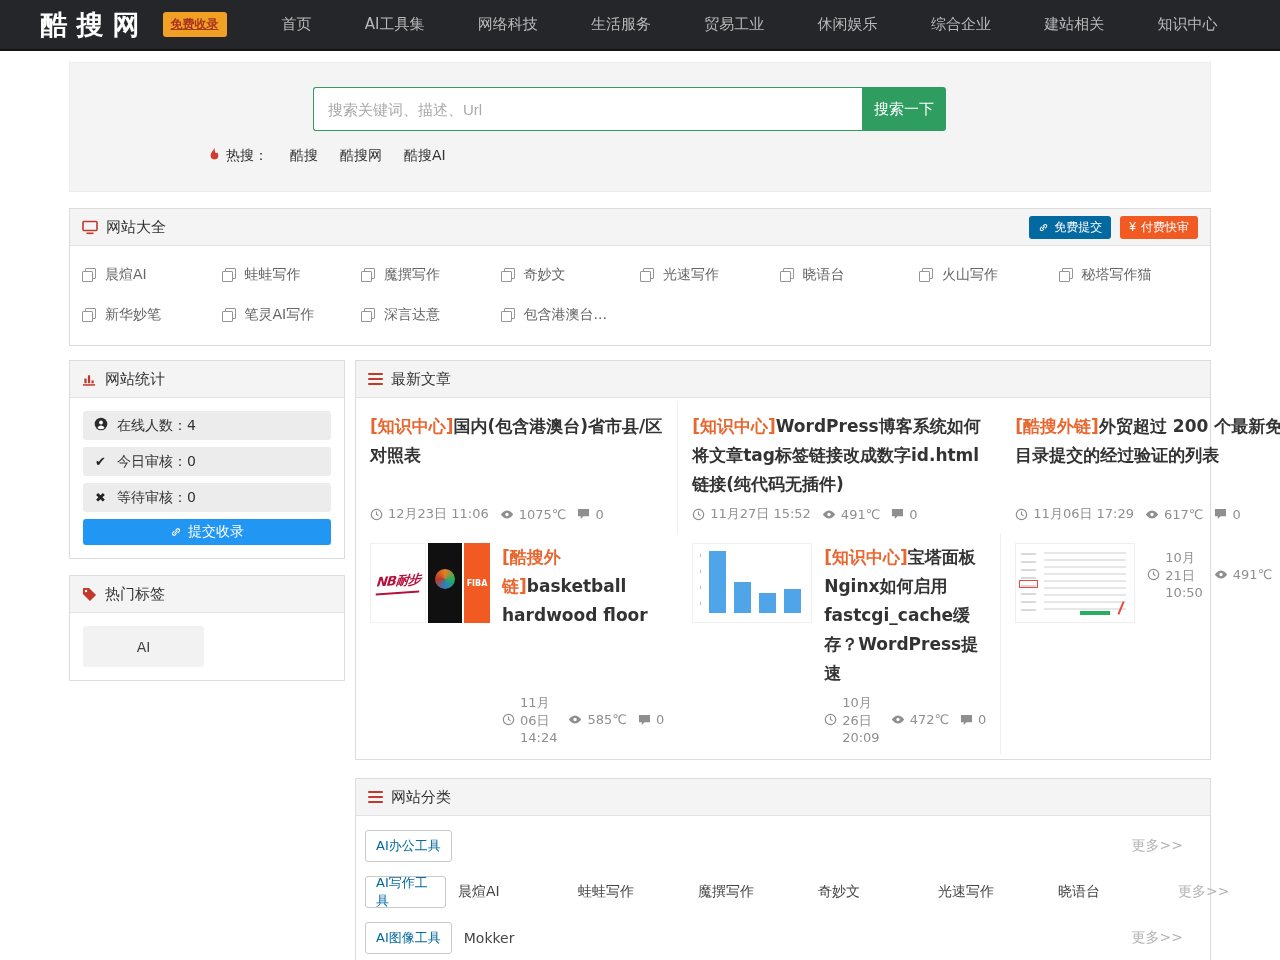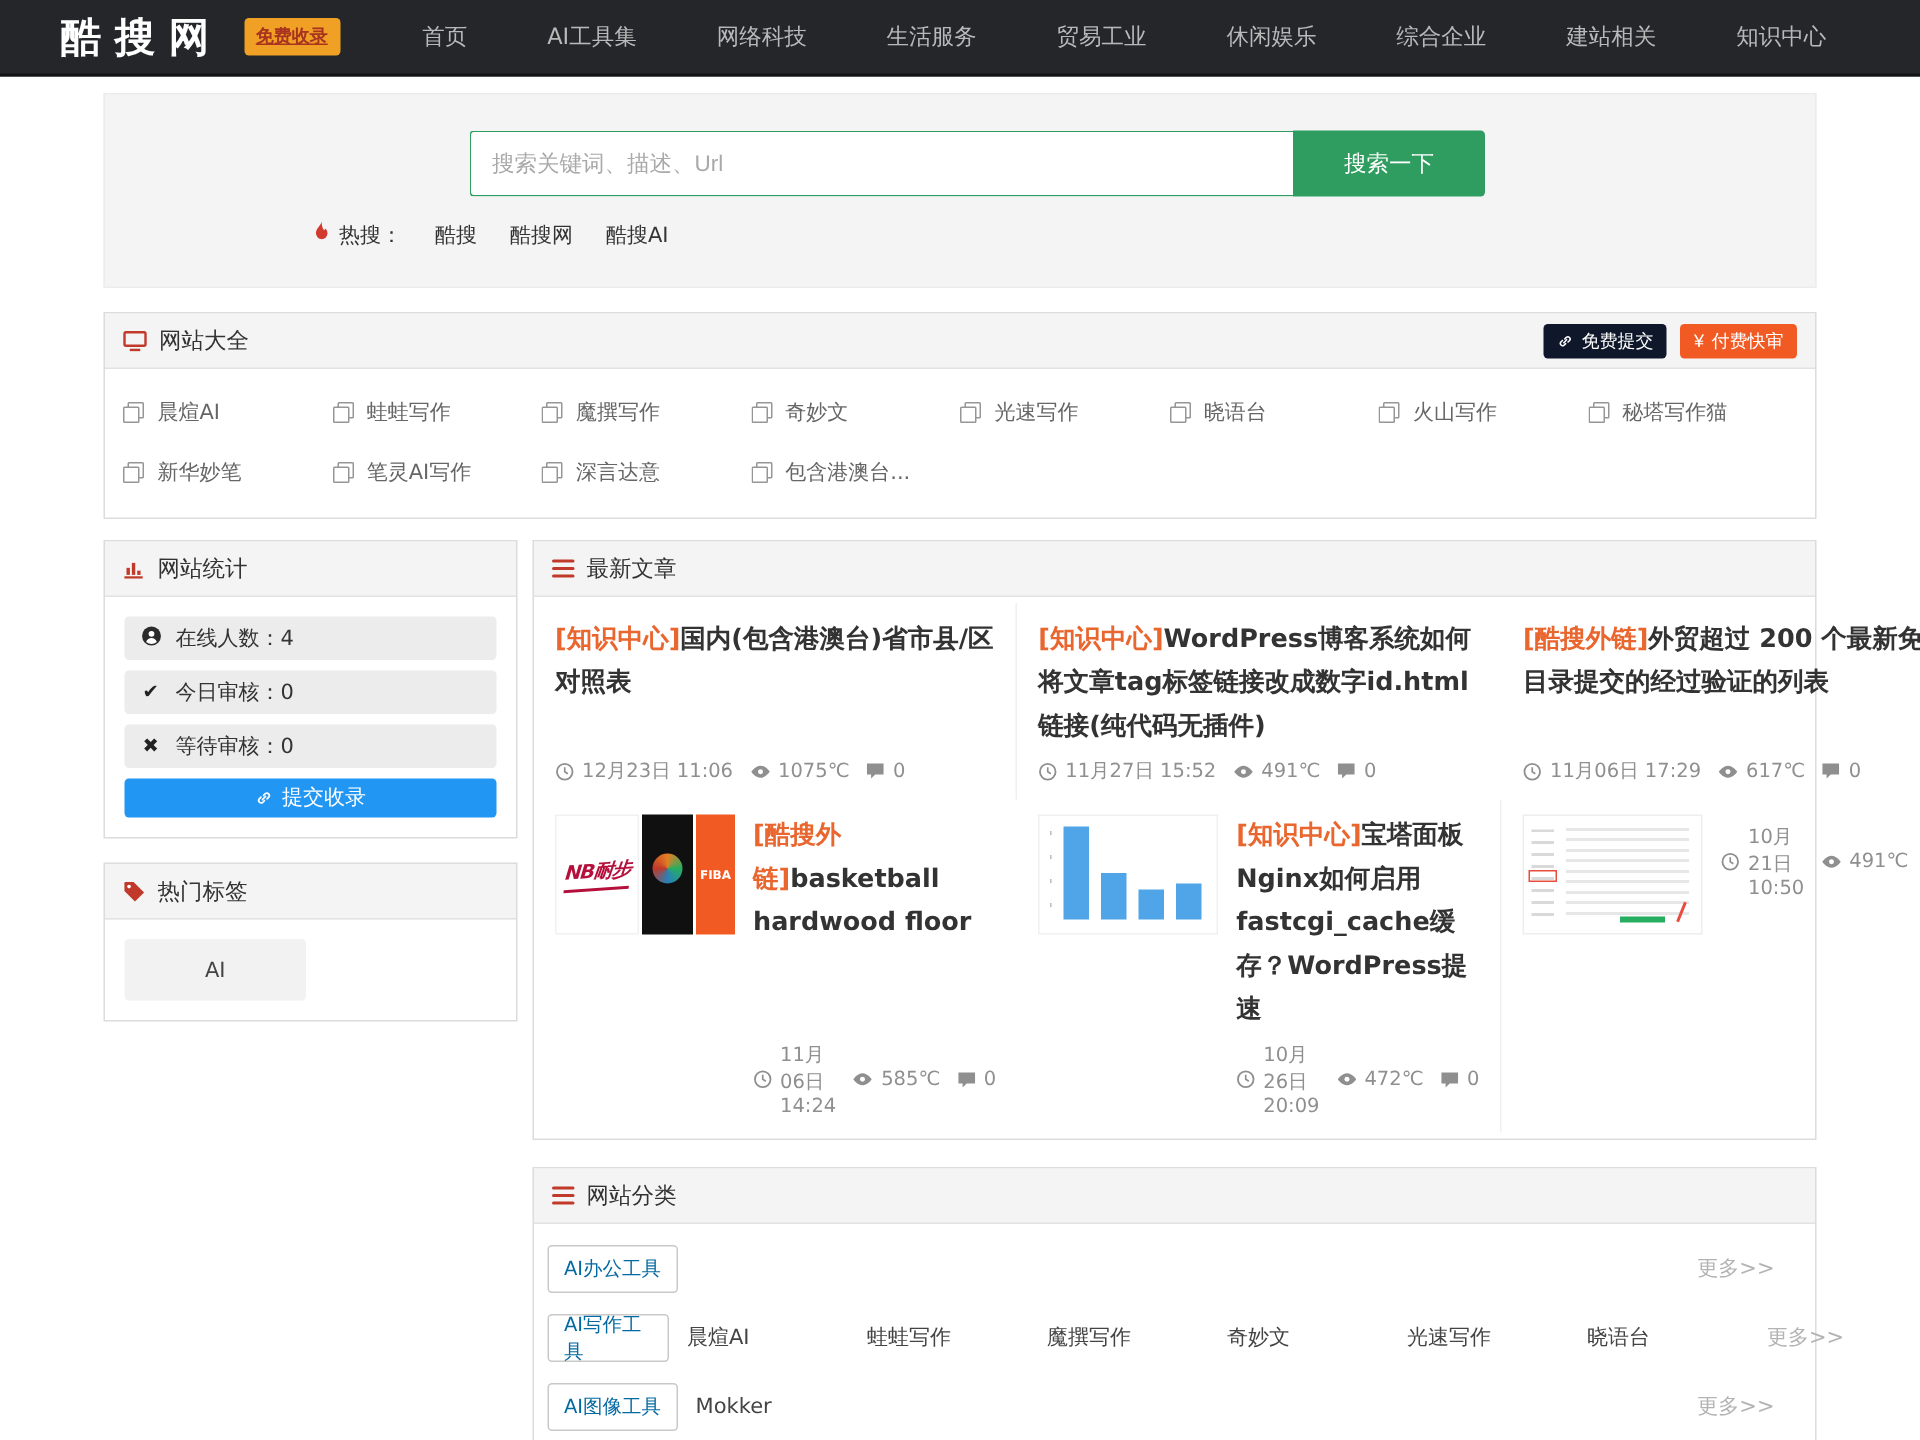--- a/index.html
+++ b/index.html
@@ -19,35 +19,35 @@
   .nav-item { color:#b9b9b9; font-size:15px; cursor:pointer; white-space:nowrap; }
   
   .wrap { width:1142px; margin:0 auto; }
   
   .search-panel { margin-top:11px; height:130px; background:#f4f4f4; border:1px solid #ececec; }
   .search-row { display:flex; margin:24px 0 0 243px; }
   .search-input { width:549px; height:44px; border:1px solid #2e9d5f; border-right:none;
                   border-radius:3px 0 0 3px; padding:0 14px; font-size:15px; color:#444;
                   outline:none; background:#fff; }
   .search-input::placeholder { color:#a9a9a9; }
-  .search-btn { width:128px; height:44px; background:#2e9d5f; color:#fff; border:none;
+  .search-btn { width:84px; height:44px; background:#2e9d5f; color:#fff; border:none;
                 border-radius:0 3px 3px 0; font-size:15px; cursor:pointer; }
   .hot-row { margin:16px 0 0 138px; font-size:14px; color:#333; display:flex; align-items:center; }
   .hot-row .hot-label { margin-left:5px; }
   .hot-item { margin-left:22px; cursor:pointer; }
   .hot-item:first-of-type { margin-left:0; }
   
   .panel { border:1px solid #dcdcdc; background:#fff; }
   .panel-head { height:37px; background:#f4f4f4; border-bottom:1px solid #e2e2e2;
                 display:flex; align-items:center; padding:0 12px; font-size:15px; color:#333; }
   .panel-head .hicon { margin-right:8px; display:inline-flex; }
   .head-actions { margin-left:auto; display:flex; gap:9px; }
   .btn-small { height:23px; padding:0 9px; border-radius:3px; color:#fff; font-size:12px;
                display:inline-flex; align-items:center; gap:5px; border:none; cursor:pointer; }
-  .btn-green { background:#0f172a; } .btn-orange { background:#f15a23; }
+  .btn-green { background:#0369a1; } .btn-orange { background:#f15a23; }
   .site-panel { margin-top:16px; }
   .site-grid { display:grid; grid-template-columns:repeat(8,1fr); padding:9px 12px 10px; }
   .site-item { height:40px; display:flex; align-items:center; gap:9px; font-size:14px;
                color:#666; cursor:pointer; overflow:hidden; white-space:nowrap; }
   .icon-copy { position:relative; width:14px; height:14px; flex:none; }
   .icon-copy::before { content:""; position:absolute; top:0; right:0; width:9px; height:9px;
                        border:1px solid #969696; border-radius:1px; }
   .icon-copy::after { content:""; position:absolute; bottom:0; left:0; width:9px; height:9px;
                       border:1px solid #969696; border-radius:1px; background:#fff; }
   

